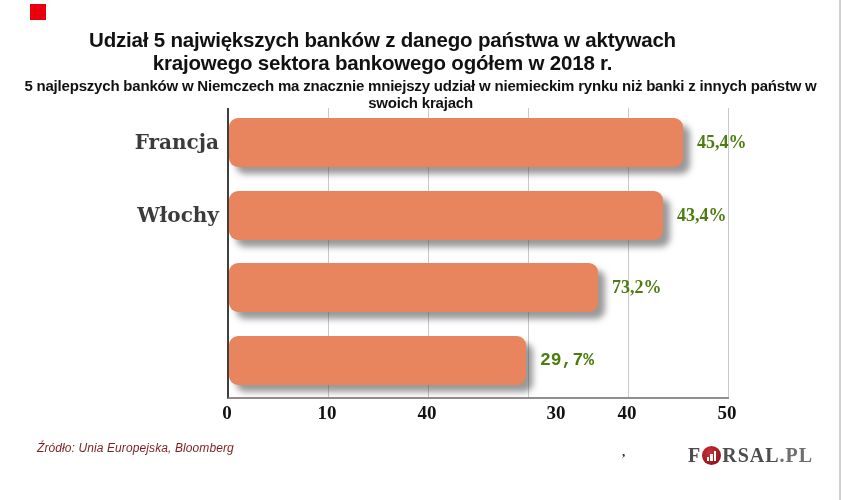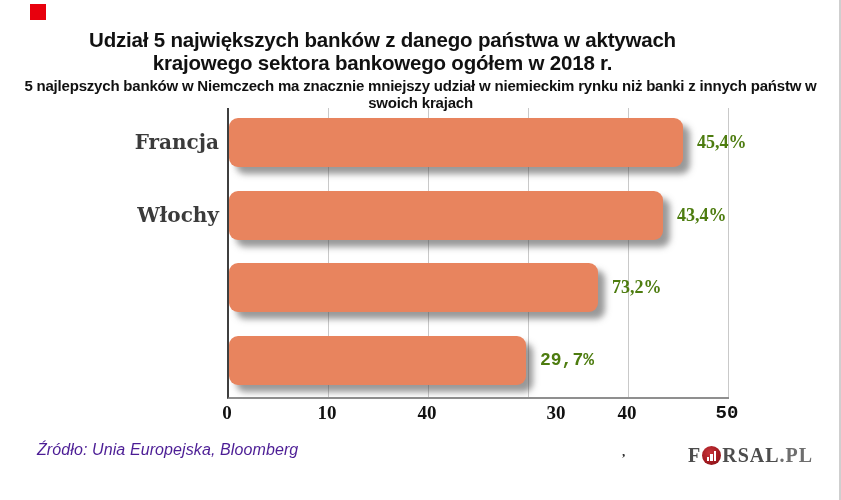--- a/index.html
+++ b/index.html
@@ -41,22 +41,22 @@
     font-family:"DejaVu Serif", serif; font-weight:bold; font-size:20px;
     color:#3b3b3b; line-height:49px; white-space:nowrap;
   }
   .cats{position:absolute; left:9px; top:108px; width:210px; height:289px;}
   .cats .cat-label{position:absolute; left:0; right:auto; width:210px;}
   .tick-label{
     position:absolute; top:402px; width:70px; margin-left:-35px; text-align:center;
     font-family:"Liberation Serif", serif; font-weight:bold; font-size:19px; color:#111;
   }
   .source{
-    position:absolute; left:37px; top:441px; font-style:italic; font-size:16px;
-    color:#4c1d95; letter-spacing:0.1px;
+    position:absolute; left:37px; top:441px; font-style:italic; font-size:12px;
+    color:#7f1d1d; letter-spacing:0.1px;
   }
   .stray-comma{
     position:absolute; left:622px; top:444px; font-size:13px; color:#222;
     font-family:"Liberation Serif", serif; font-weight:bold;
   }
   .logo{
     position:absolute; left:688px; top:443px; height:24px;
     font-family:"Liberation Serif", serif; font-size:20px; font-weight:bold;
     color:#4d4d4d; letter-spacing:1px; display:flex; align-items:center;
   }
@@ -103,21 +103,21 @@
   <div class="cats" id="cats">
       <div class="cat-label" style="top: 82.5px;">Włochy</div>
       <div class="cat-label" style="top: 10px;">Francja</div>
     </div>
   <div id="ticks">
       <div class="tick-label" style="left: 227px;">0</div>
       <div class="tick-label" style="left: 327px;">10</div>
       <div class="tick-label" style="left: 427px;">40</div>
       <div class="tick-label" style="left: 556px;">30</div>
       <div class="tick-label" style="left: 627px;">40</div>
-      <div class="tick-label" style="left: 727px; font-family: Liberation Mono, monospace;">50</div>
+      <div class="tick-label" style="left: 727px;">50</div>
     </div>
 
   <div class="source">Źródło: Unia Europejska, Bloomberg</div>
   <div class="stray-comma">,</div>
 
   <div class="logo">
     <span>F</span>
       <span class="logo-circle">
         <span class="mini-bar b1"></span>
         <span class="mini-bar b2"></span>

